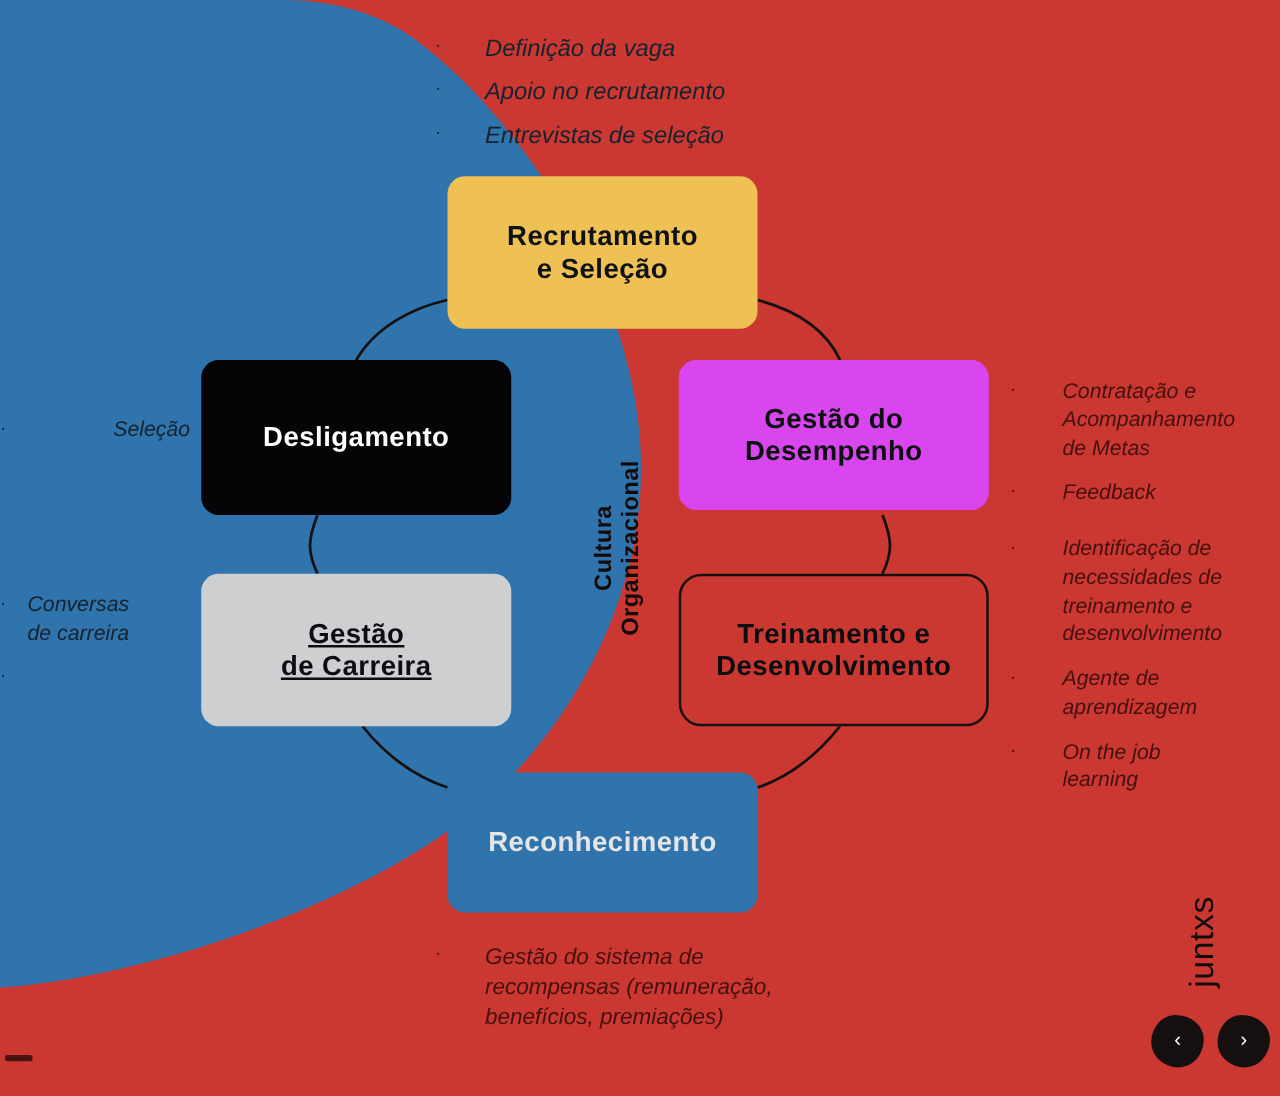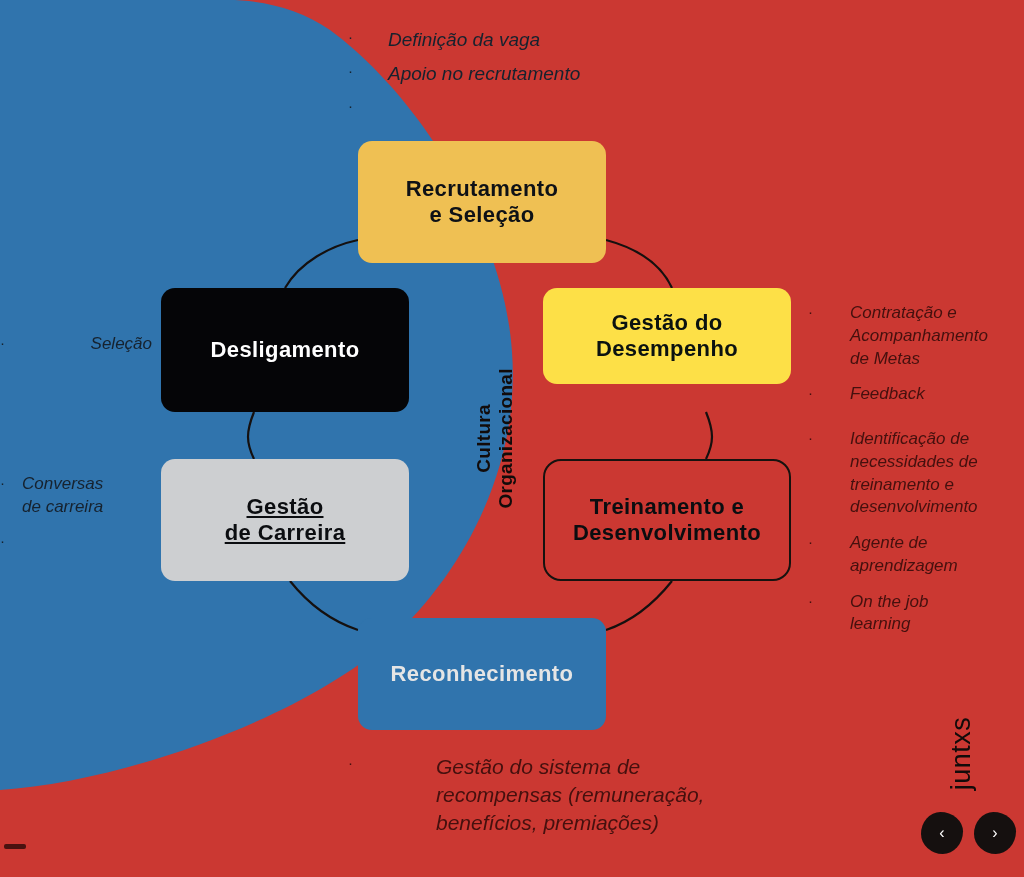--- a/index.html
+++ b/index.html
@@ -36,22 +36,22 @@
   }
   .node-recrutamento {
     left: 358px; top: 141px; width: 248px; height: 122px;
     background: #EFC053; color: #0E1116; font-size: 22px;
   }
   .node-desligamento {
     left: 161px; top: 288px; width: 248px; height: 124px;
     background: #050507; color: #FFFFFF; font-size: 22px;
   }
   .node-desempenho {
-    left: 543px; top: 288px; width: 248px; height: 96px;
-    background: #fde047; color: #0B1210; font-size: 22px;
+    left: 543px; top: 288px; width: 248px; height: 120px;
+    background: #d946ef; color: #0B1210; font-size: 22px;
   }
   .node-carreira {
     left: 161px; top: 459px; width: 248px; height: 122px;
     background: #CDCFD1; color: #0B0D10; font-size: 22px; text-decoration: underline;
   }
   .node-treinamento {
     left: 543px; top: 459px; width: 248px; height: 122px;
     background: transparent; color: #0B0D10; font-size: 22px;
     border: 2.5px solid #16120F; border-radius: 18px;
   }
@@ -97,21 +97,21 @@
   #list-treinamento { left: 808px; top: 428px; width: 216px; }
   #list-treinamento .bullet-row { margin-bottom: 13px; }
   #list-treinamento .bullet-dot { width: 42px; color: #45100E; }
   #list-treinamento .bullet-text { font-size: 17px; color: #45100E; }
 
   .italic { font-style: italic; }
 
   
   #list-reconhecimento { left: 348px; top: 753px; width: 380px; }
   #list-reconhecimento .bullet-dot { width: 40px; color: #45100E; }
-  #list-reconhecimento .bullet-text { font-size: 21px; color: #45100E; margin-left: 48px; }
+  #list-reconhecimento .bullet-text { font-size: 18px; color: #45100E; }
 
   
   #cultura-label {
     position: absolute;
     left: 462px; top: 330px;
     width: 66px; height: 216px;
     display: flex; align-items: center; justify-content: center;
   }
   #cultura-label .inner {
     transform: rotate(-90deg);
@@ -224,20 +224,21 @@
     <div class="bullet-row">
       <span class="bullet-dot">·</span>
       <span class="bullet-text">Definição da vaga</span>
     </div>
     <div class="bullet-row">
       <span class="bullet-dot">·</span>
       <span class="bullet-text">Apoio no recrutamento</span>
     </div>
     <div class="bullet-row">
       <span class="bullet-dot">·</span>
+      <span class="bullet-text">Entrevistas de seleção</span>
     </div>
   </div>
 
   <div class="bullets" id="list-demissao">
     <div class="bullet-row">
       <span class="bullet-dot">·</span>
       <span class="bullet-text">Seleção</span>
     </div>
   </div>
 

